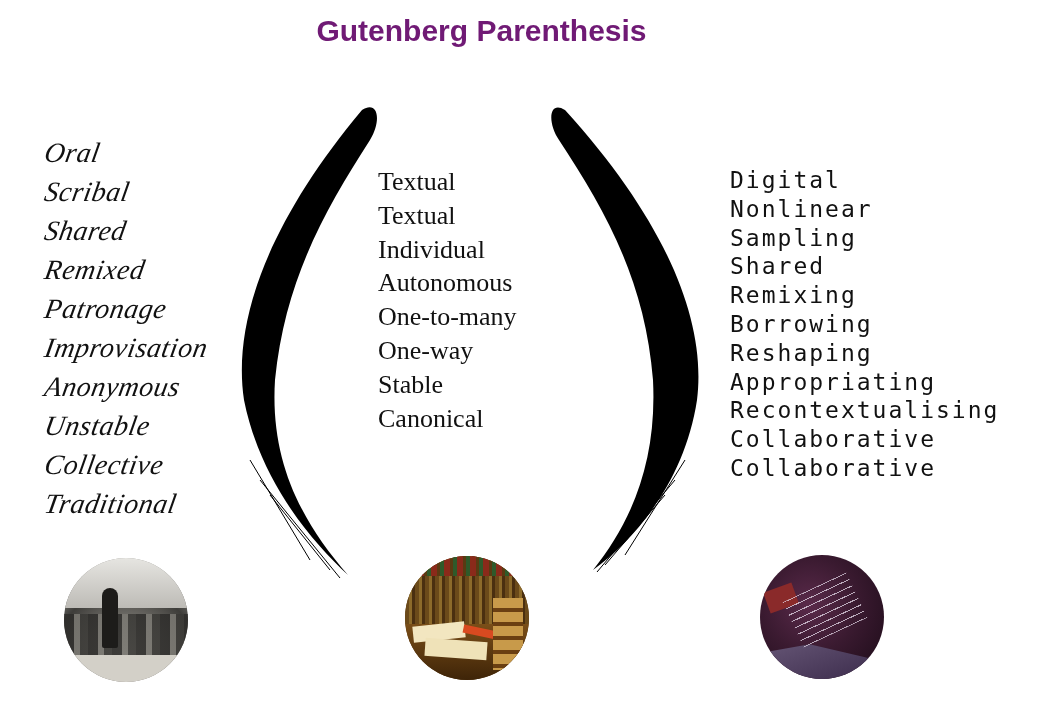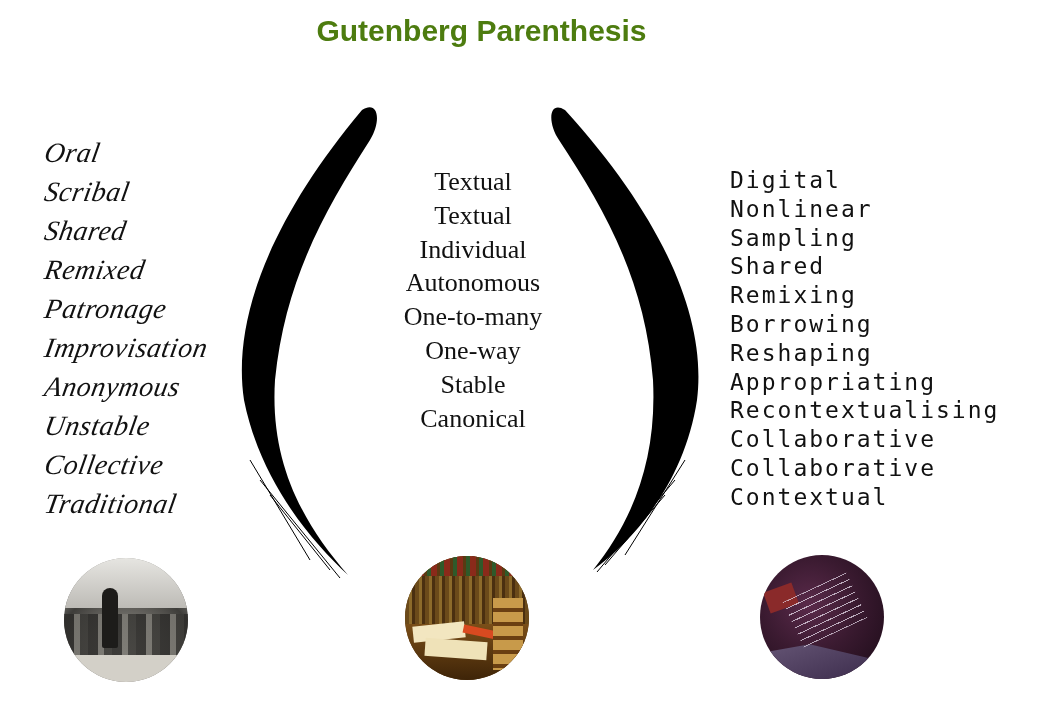--- a/index.html
+++ b/index.html
@@ -1,28 +1,28 @@
 <!DOCTYPE html>
 <html><head>
 <meta charset="utf-8">
 <style>
   html, body { margin: 0; padding: 0; background: #ffffff; }
   body { width: 1038px; height: 701px; position: relative; overflow: hidden; }
   .title {
     position: absolute; left: 0; width: 963px; top: 14px; text-align: center;
-    font-family: "Liberation Sans", sans-serif; font-weight: bold; font-size: 30px; color: #4d7c0f;
+    font-family: "Liberation Sans", sans-serif; font-weight: bold; font-size: 30px; color: #701a75;
   }
   .col { position: absolute; margin: 0; padding: 0; list-style: none; }
   .col li { display: block; white-space: nowrap; color: #111; }
   .col-oral { left: 45px; top: 133px; }
   .col-oral li {
     font-family: "Liberation Serif", serif; font-style: italic; font-size: 28px;
     line-height: 39px; letter-spacing: 0.5px; transform: skewX(-10deg);
   }
-  .col-print { left: 378px; top: 165px; width: 190px; text-align: center; }
+  .col-print { left: 378px; top: 165px; width: 190px; }
   .col-print li {
     font-family: "Liberation Serif", serif; font-size: 26px; line-height: 33.8px;
   }
   .col-digital { left: 730px; top: 166px; }
   .col-digital li {
     font-family: "DejaVu Sans Mono", monospace; font-size: 23px; line-height: 28.8px;
     letter-spacing: 2px;
   }
   .paren { position: absolute; }
   .paren-left { left: 230px; top: 100px; }
@@ -98,21 +98,20 @@
   <li>Nonlinear</li>
   <li>Sampling</li>
   <li>Shared</li>
   <li>Remixing</li>
   <li>Borrowing</li>
   <li>Reshaping</li>
   <li>Appropriating</li>
   <li>Recontextualising</li>
   <li>Collaborative</li>
   <li>Collaborative</li>
-  <li>Contextual</li>
 </ul>
 
 <div class="photo photo-oral" title="circular sepia photo of crowd gathered outdoors">
   <div class="sky"></div>
     <div class="crowd"></div>
     <div class="ground"></div>
     <div class="figure"></div>
 </div>
 <div class="photo photo-print" title="circular photo of library with open books and shelves">
   <div class="shelf"></div>

